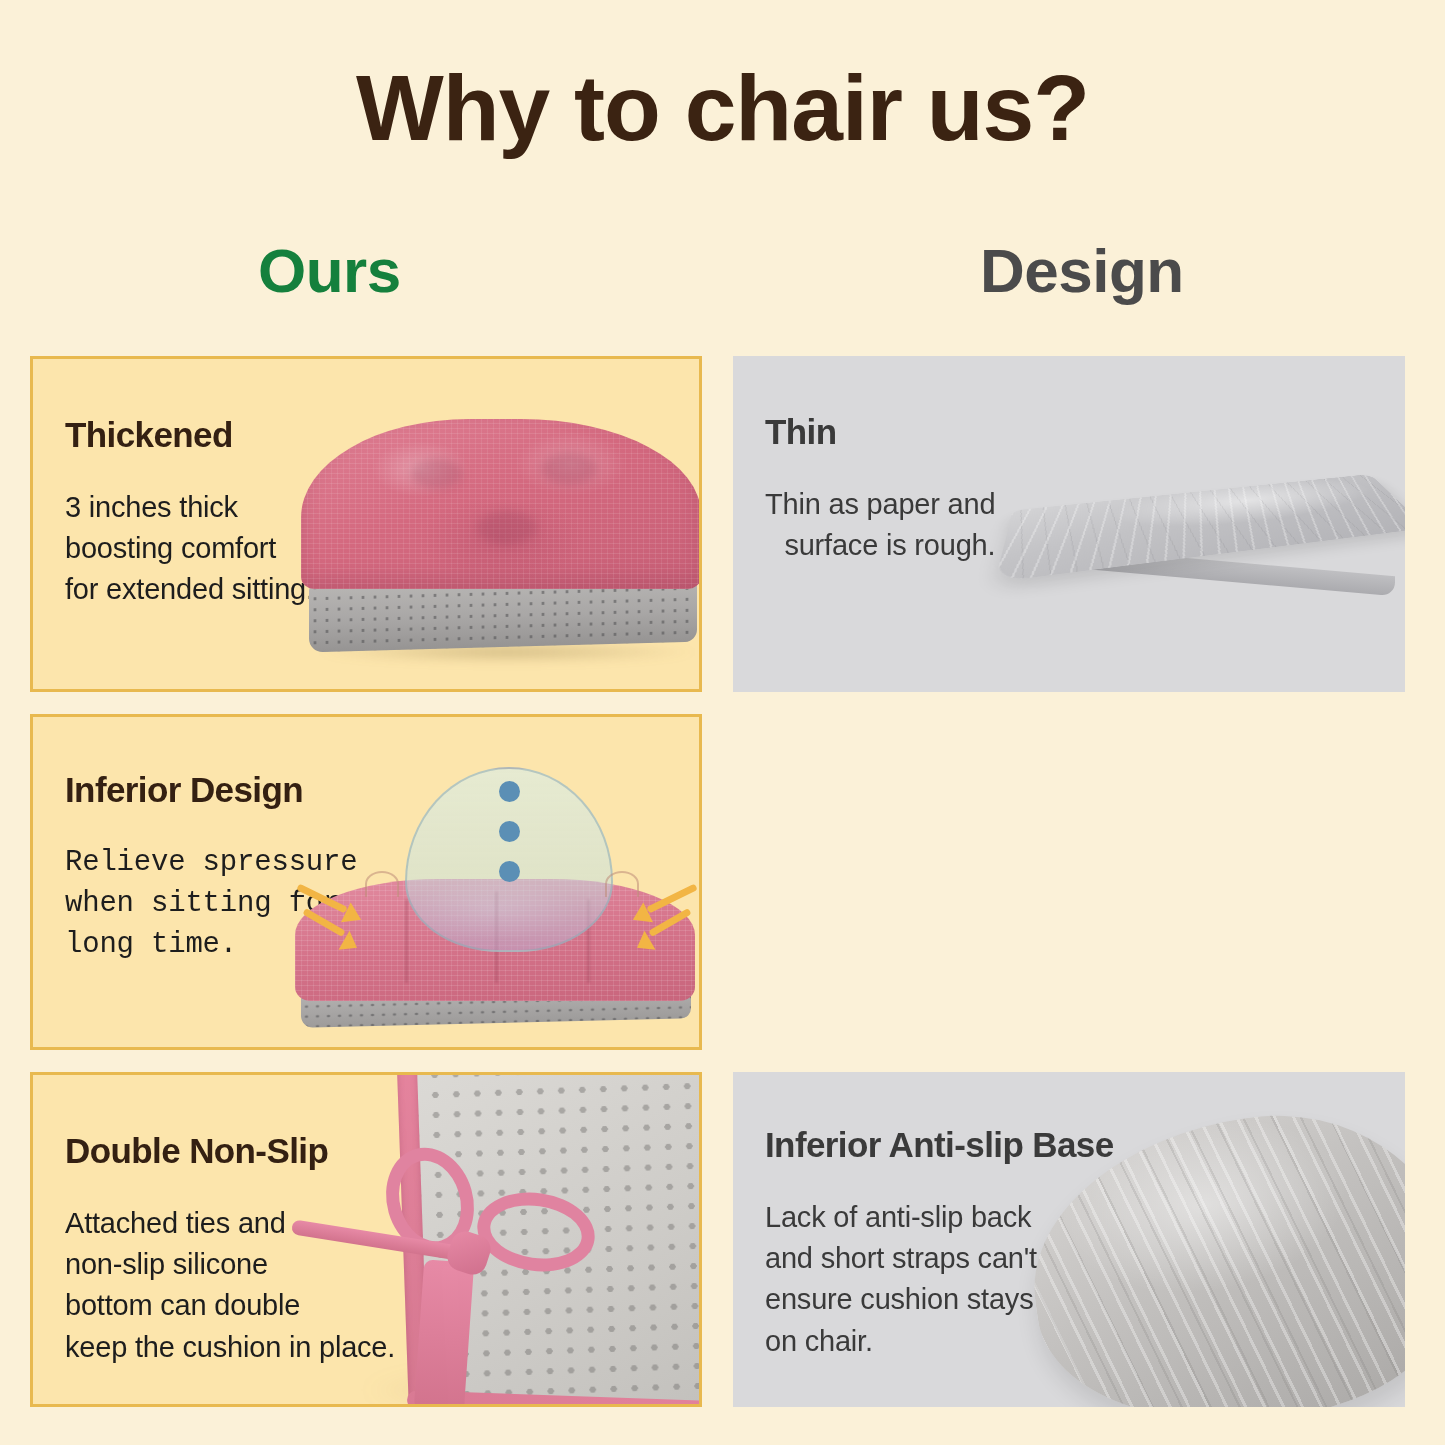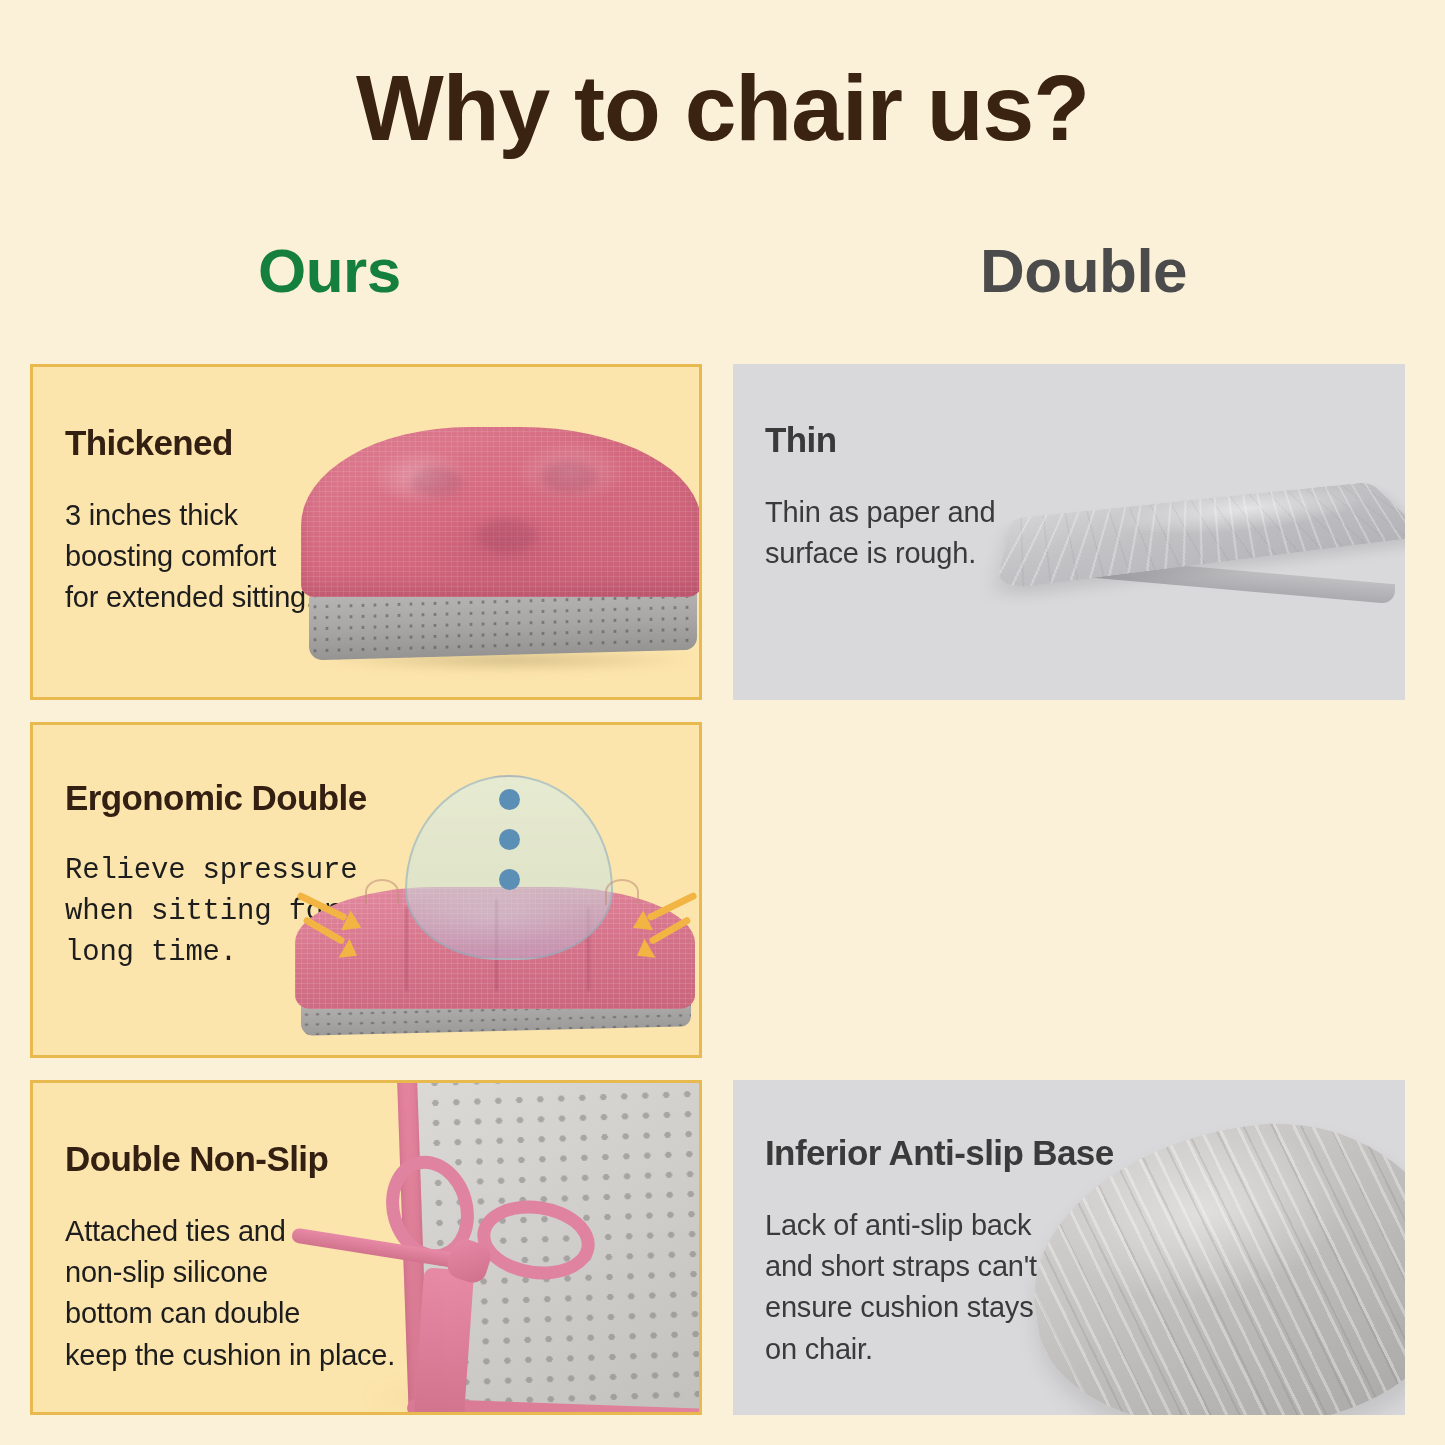--- a/index.html
+++ b/index.html
@@ -25,21 +25,21 @@
   .col-head{
     position:absolute; top:240px;
     font-size:62px; font-weight:bold; letter-spacing:-0.5px;
     line-height:1.0;
   }
   .col-head.ours{ left:258px; color:#15803d; }
   .col-head.others{ left:980px; color:#4b4b4b; }
 
   
   .grid{
-    position:absolute; left:30px; top:364px;
+    position:absolute; left:30px; top:356px;
     width:1385px; height:1051px;
   }
   .card{
     position:absolute;
     width:672px; height:336px;
     overflow:hidden;
   }
   .card.left{ left:0;  background:#fce5ac; border:3px solid #e8b94f; }
   .card.right{ left:703px; background:#d9d9db; border:none; }
   .row1{ top:0; }
@@ -58,21 +58,21 @@
     letter-spacing:-0.2px;
     white-space:pre-line;
   }
   .card.left .card-title{ color:#342012; }
   .card.left .card-body{ color:#1d1d1d; }
   .card.right .card-title{ color:#3a3a3a; }
   .card.right .card-body{ color:#3a3a3a; }
 
   
   .c1 .card-title{ top:58px; }  .c1 .card-body{ top:128px; }
-  .c2 .card-title{ top:58px; }  .c2 .card-body{ top:128px; }
+  .c2 .card-title{ top:58px; }  .c2 .card-body{ top:128px;text-align:right; }
   .c3 .card-title{ top:55px; }  .c3 .card-body{ top:125px;font-family:Liberation Mono, monospace; }
   .c4 .card-title{ top:55px; }  .c4 .card-body{ top:125px; }
   .c5 .card-title{ top:58px; }  .c5 .card-body{ top:128px; }
   .c6 .card-title{ top:55px; }  .c6 .card-body{ top:125px; }
 
   .art{ position:absolute; pointer-events:none; }
 
   
   .cushion1{ right:-12px; top:60px; width:420px; height:250px; }
   .c1-top{
@@ -273,21 +273,21 @@
       repeating-linear-gradient(72deg, rgba(255,255,255,.32) 0 3px, transparent 3px 17px),
       repeating-linear-gradient(72deg, rgba(110,108,106,.16) 0 2px, transparent 2px 26px);
   }
 </style>
 </head>
 <body>
 
 <div class="page-title">Why to chair us?</div>
 
 <div class="col-head ours">Ours</div>
-<div class="col-head others">Double</div>
+<div class="col-head others">Design</div>
 
 <div class="grid">
 
   <div class="card left row1 c1">
     <div class="card-title">Thickened</div>
     <div class="card-body">3 inches thick
 boosting comfort
 for extended sitting.</div>
     <div class="art cushion1">
       <div class="c1-shadow"></div>
@@ -308,21 +308,21 @@
 surface is rough.</div>
     <div class="art thinpad">
       <div class="tp-edge"></div>
       <div class="tp-body">
           <div class="tp-wrinkle"></div>
         </div>
     </div>
   </div>
 
   <div class="card left row2 c3">
-    <div class="card-title">Ergonomic Double</div>
+    <div class="card-title">Inferior Design</div>
     <div class="card-body">Relieve spressure
 when sitting for a
 long time.</div>
     <div class="art ergo">
       <div class="er-base">
           <div class="er-basedots"></div>
         </div>
       <div class="er-cushion"></div>
       <div class="er-weave"></div>
       <div class="er-seam" style="left:118px;top:140px;height:84px;"></div>

